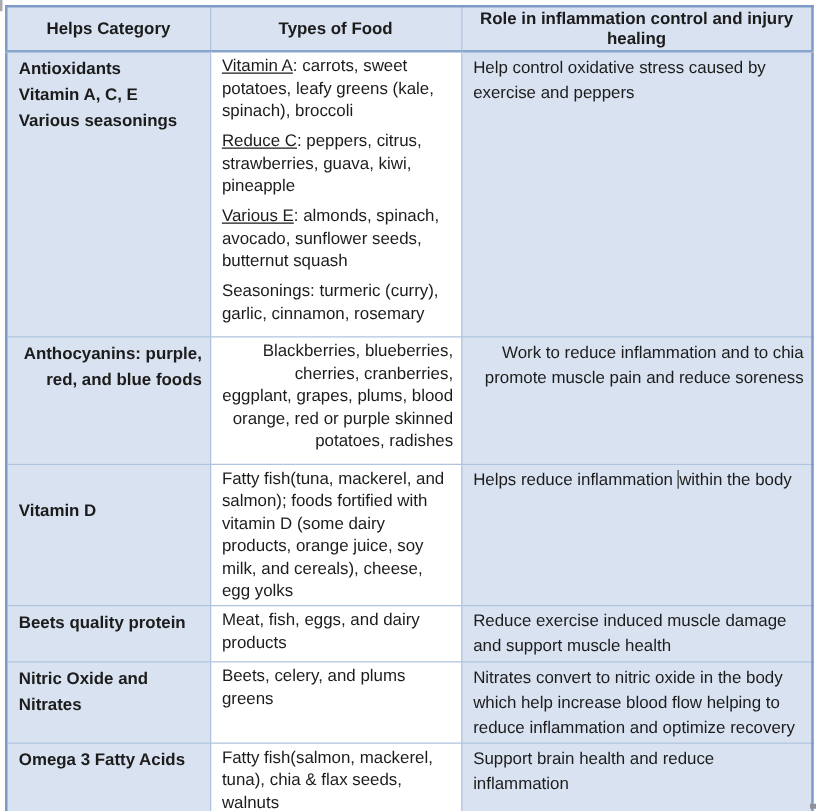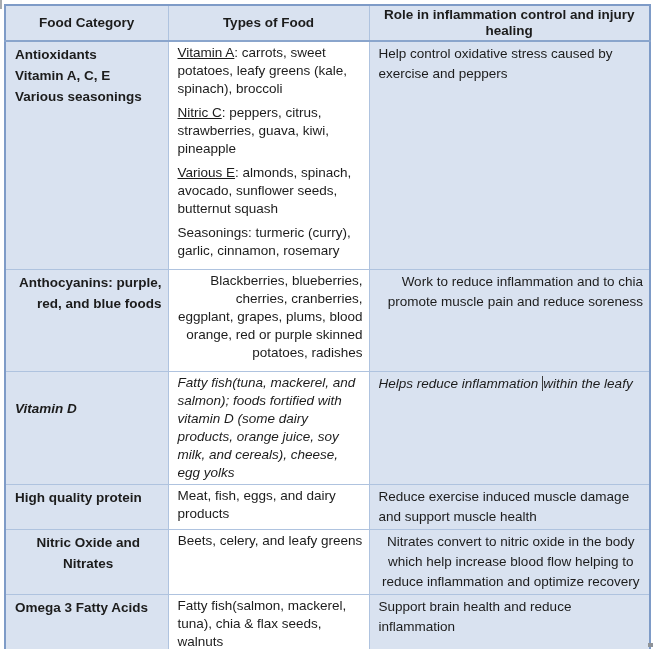--- a/index.html
+++ b/index.html
@@ -62,23 +62,23 @@
   td.role{
     background:var(--cell-blue);
     line-height:20px;
   }
   .para{margin:0 0 6px 0;}
   .para:last-child{margin-bottom:0;}
   .u{text-decoration:underline;}
   .offset-top{padding-top:26px;margin-left:48px;}
   tr.r0 td{height:228px;}
   tr.r1 td{height:102px;text-align:right;}
-  tr.r2 td{height:108px;font-style:italic;}
+  tr.r2 td{height:108px;}
   tr.r3 td{height:40px;}
-  tr.r4 td{height:56px;text-align:center;}
+  tr.r4 td{height:56px;}
   tr.r5 td{height:59px;}
   .caret{
     display:inline-block;
     width:1px;height:15px;
     background:#3a3a3a;
     margin:0 0 -3px 4px;
   }
 </style>
 </head>
 <body>
@@ -86,36 +86,36 @@
 <div class="corner-mark"></div>
 
 <table class="food-table">
   <colgroup>
     <col style="width:163px">
     <col style="width:201px">
     <col style="width:281px">
   </colgroup>
   <thead>
     <tr>
-      <th>Food Category</th>
+      <th>Helps Category</th>
       <th>Types of Food</th>
       <th>Role in inflammation control and injury healing</th>
     </tr>
   </thead>
   <tbody>
 
     <tr class="r0">
       <td class="cat">
         <div class="cat-text">Antioxidants
 Vitamin A, C, E
 Various seasonings</div>
       </td>
       <td class="types">
         <p class="para"><span class="u">Vitamin A</span><span>: carrots, sweet potatoes, leafy greens (kale, spinach), broccoli</span></p>
-        <p class="para"><span class="u">Nitric C</span><span>: peppers, citrus, strawberries, guava, kiwi, pineapple</span></p>
+        <p class="para"><span class="u">Reduce C</span><span>: peppers, citrus, strawberries, guava, kiwi, pineapple</span></p>
         <p class="para"><span class="u">Various E</span><span>: almonds, spinach, avocado, sunflower seeds, butternut squash</span></p>
         <p class="para"><span class="u"></span><span>Seasonings: turmeric (curry), garlic, cinnamon, rosemary</span></p>
       </td>
       <td class="role">
         <p class="para">Help control oxidative stress caused by exercise and peppers</p>
       </td>
     </tr>
 
     <tr class="r1">
       <td class="cat">
@@ -130,42 +130,42 @@
     </tr>
 
     <tr class="r2">
       <td class="cat offset-top">
         <div class="cat-text">Vitamin D</div>
       </td>
       <td class="types">
         <p class="para">Fatty fish(tuna, mackerel, and salmon); foods fortified with vitamin D (some dairy products, orange juice, soy milk, and cereals), cheese, egg yolks</p>
       </td>
       <td class="role">
-        <p class="para"><span>Helps reduce inflammation</span><span class="caret"></span><span>within the leafy</span></p>
+        <p class="para"><span>Helps reduce inflammation</span><span class="caret"></span><span>within the body</span></p>
       </td>
     </tr>
 
     <tr class="r3">
       <td class="cat">
-        <div class="cat-text">High quality protein</div>
+        <div class="cat-text">Beets quality protein</div>
       </td>
       <td class="types">
         <p class="para">Meat, fish, eggs, and dairy products</p>
       </td>
       <td class="role">
         <p class="para">Reduce exercise induced muscle damage and support muscle health</p>
       </td>
     </tr>
 
     <tr class="r4">
       <td class="cat">
         <div class="cat-text">Nitric Oxide and Nitrates</div>
       </td>
       <td class="types">
-        <p class="para">Beets, celery, and leafy greens</p>
+        <p class="para">Beets, celery, and plums greens</p>
       </td>
       <td class="role">
         <p class="para">Nitrates convert to nitric oxide in the body which help increase blood flow helping to reduce inflammation and optimize recovery</p>
       </td>
     </tr>
 
     <tr class="r5">
       <td class="cat">
         <div class="cat-text">Omega 3 Fatty Acids</div>
       </td>

